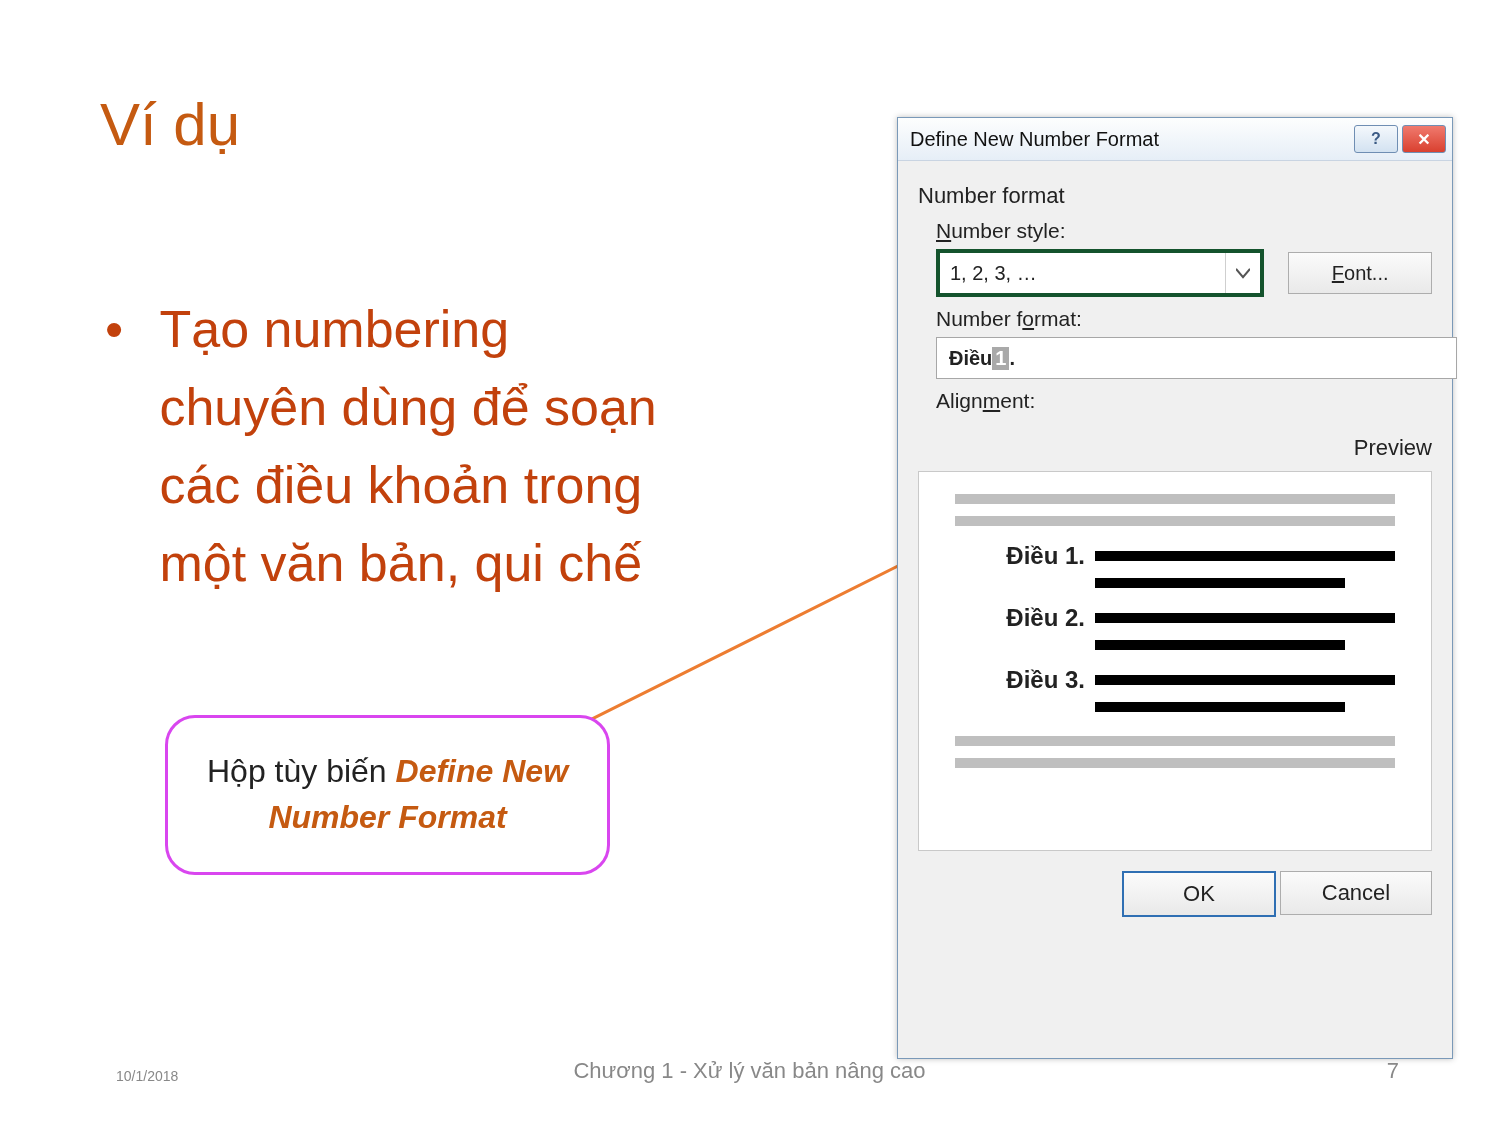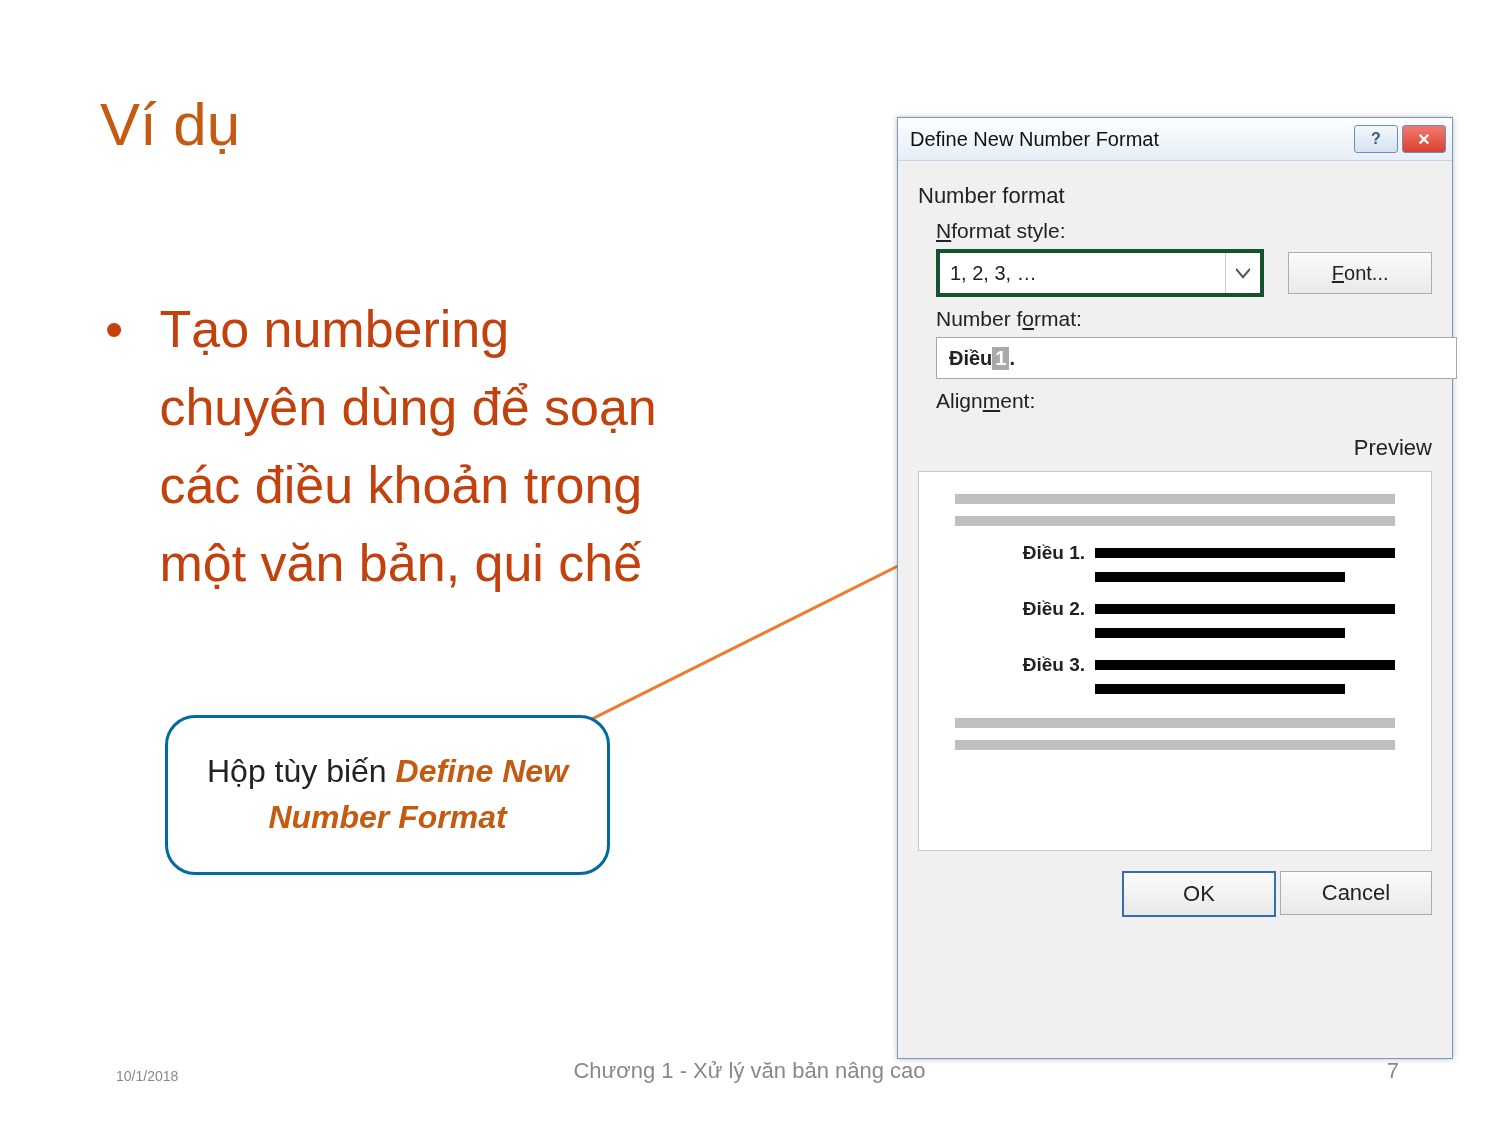--- a/index.html
+++ b/index.html
@@ -44,21 +44,21 @@
     vertical-align: top;
   }
 
   
   .callout {
     position: absolute;
     left: 165px;
     top: 715px;
     width: 445px;
     height: 160px;
-    border: 3px solid #0369a1;
+    border: 3px solid #d946ef;
     border-radius: 30px;
     background: #ffffff;
     text-align: center;
     padding-top: 30px;
     box-sizing: border-box;
   }
   .callout-text {
     font-size: 32px;
     color: #222;
     line-height: 1.45;
@@ -221,21 +221,21 @@
   }
   .pv-bar-gray.full  { width: 100%; }
 
   .pv-item {
     display: flex;
     align-items: center;
     margin-top: 16px;
   }
   .pv-label {
     font-weight: bold;
-    font-size: 19px;
+    font-size: 24px;
     width: 130px;
     text-align: right;
     padding-right: 10px;
   }
   .pv-line-black {
     height: 10px;
     background: #000;
     flex: 1;
   }
   .pv-sub {
@@ -326,21 +326,21 @@
       <span>✕</span>
     </div>
   </div>
 
   <div class="dlg-body">
 
     <div class="section-label">Number format</div>
 
     <div class="indent">
       <div class="field-label">
-        <span class="ul">N</span><span>format style:</span>
+        <span class="ul">N</span><span>umber style:</span>
       </div>
       <div class="row">
         <div class="combo wide">
           <span>1, 2, 3, …</span>
           <span class="arrow">
             <svg viewBox="0 0 10 6">
                 <path d="M0 0 L5 6 L10 0" fill="none" stroke="#555" stroke-width="1.5"></path>
               </svg>
           </span>
         </div>

